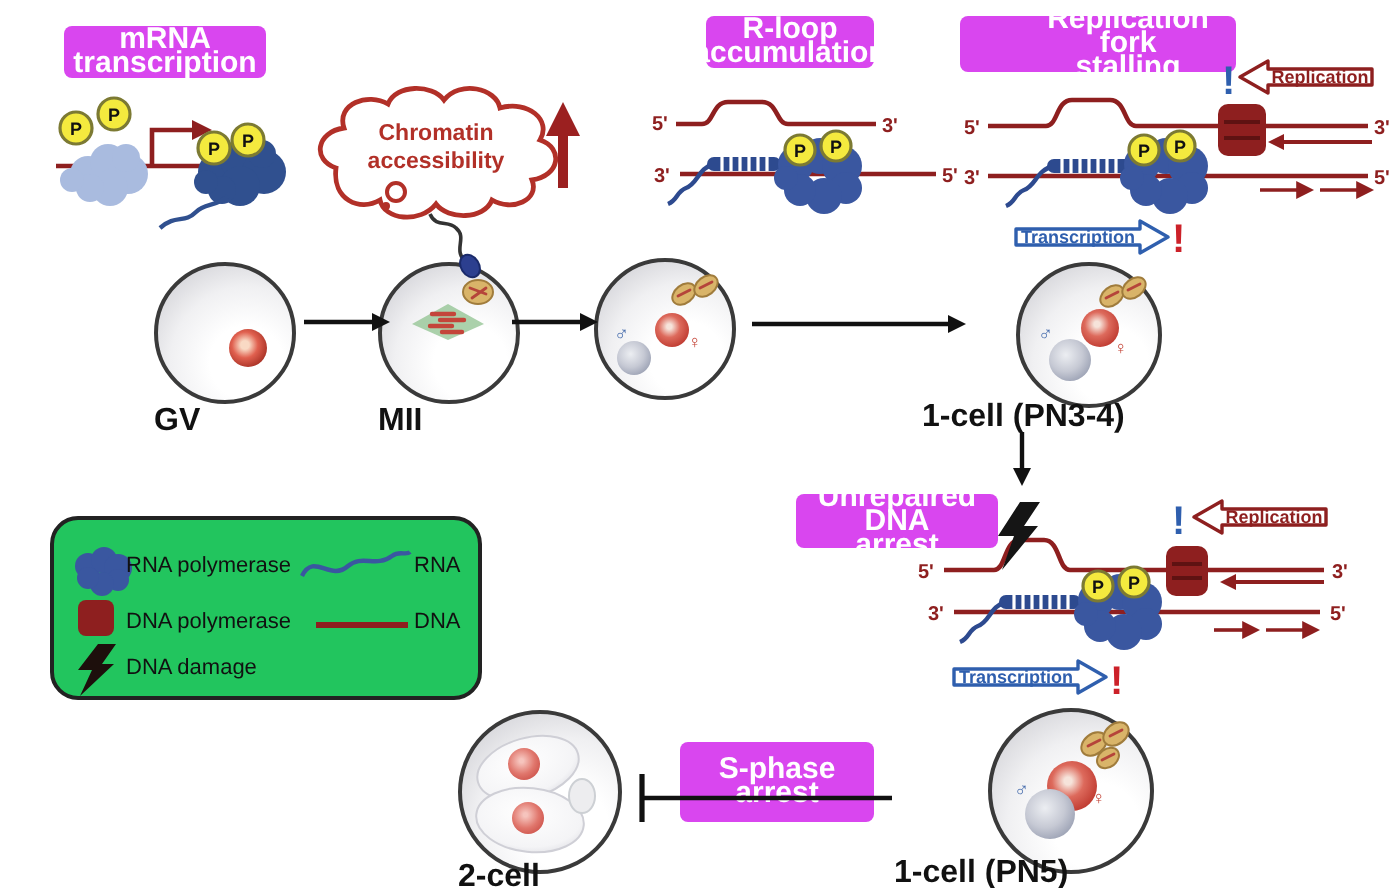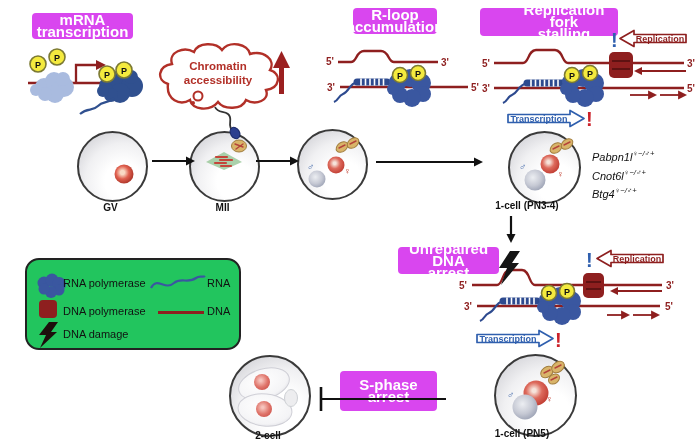--- a/index.html
+++ b/index.html
@@ -2,22 +2,22 @@
 <html><head>
 <meta charset="utf-8">
 <style>
   html,body{margin:0;padding:0;background:#fff;}
   #canvas{position:relative;width:700px;height:444px;background:#fff;
           font-family:"Liberation Sans",sans-serif;overflow:hidden;}
   .box{position:absolute;background:#d946ef;color:#fff;font-weight:bold;
        font-size:15px;line-height:12px;display:flex;align-items:center;
        justify-content:center;text-align:center;white-space:pre-line;
        border-radius:4px;}
-  .stage{position:absolute;font-weight:bold;font-size:10px;color:#111;
-         text-align:center;white-space:pre;}
+  .stage{position:absolute;font-weight:bold;font-size:16px;color:#111;
+         white-space:pre;}
   .cell{position:absolute;border:2.2px solid #3a3a3a;border-radius:50%;
         background:radial-gradient(circle at 66% 72%, #ffffff 28%, #f0f0f2 58%, #c6c6cc 100%);}
   .geno{position:absolute;font-style:italic;font-size:11px;color:#111;
         line-height:15px;white-space:nowrap;}
   .geno sup{font-size:7.5px;}
   .legend-box{position:absolute;left:25px;top:258px;width:212px;height:88px;
         border:2px solid #222;border-radius:14px;background:#22c55e;}
   .legend-text{position:absolute;font-size:11px;color:#111;white-space:nowrap;}
   .lg-square{position:absolute;left:12px;top:40px;width:18px;height:18px;
         background:#8e1f1f;border-radius:4px;}
@@ -261,25 +261,20 @@
       <line x1="183" y1="70" x2="202" y2="70"></line>
         <polygon points="202,67 202,73 208,70"></polygon>
     </g>
     <g transform="translate(27,85)">
       <polygon points="76,8.5 62,0.5 62,4.5 0,4.5 0,12.5 62,12.5 62,16.5" fill="#fff" stroke="#2f5fae" stroke-width="1.7" stroke-linejoin="round"></polygon>
       <text class="flow-blue" x="31" y="11.5" text-anchor="middle">Transcription</text>
     </g>
     <text class="bang-red" x="105" y="102">!</text>
   </svg>
 
-  <div class="geno" style="left:592px;top:146px;">
-    <div><i>Pabpn1l</i><sup>♀−/♂+</sup></div>
-    <div><i>Cnot6l</i><sup>♀−/♂+</sup></div>
-    <div><i>Btg4</i><sup>♀−/♂+</sup></div>
-  </div>
 
   <div class="cell" style="left:77px;top:131px;width:67px;height:67px;">
     <svg width="67" height="67" style="left:0;top:0;">
       <defs>
         <radialGradient id="nucl" cx="0.42" cy="0.42" r="0.62">
           <stop offset="0.18" stop-color="#f9d9c4"></stop>
             <stop offset="0.55" stop-color="#e0604f"></stop>
             <stop offset="1" stop-color="#a93226"></stop>
         </radialGradient>
         <radialGradient id="grayPN" cx="0.4" cy="0.38" r="0.66">

